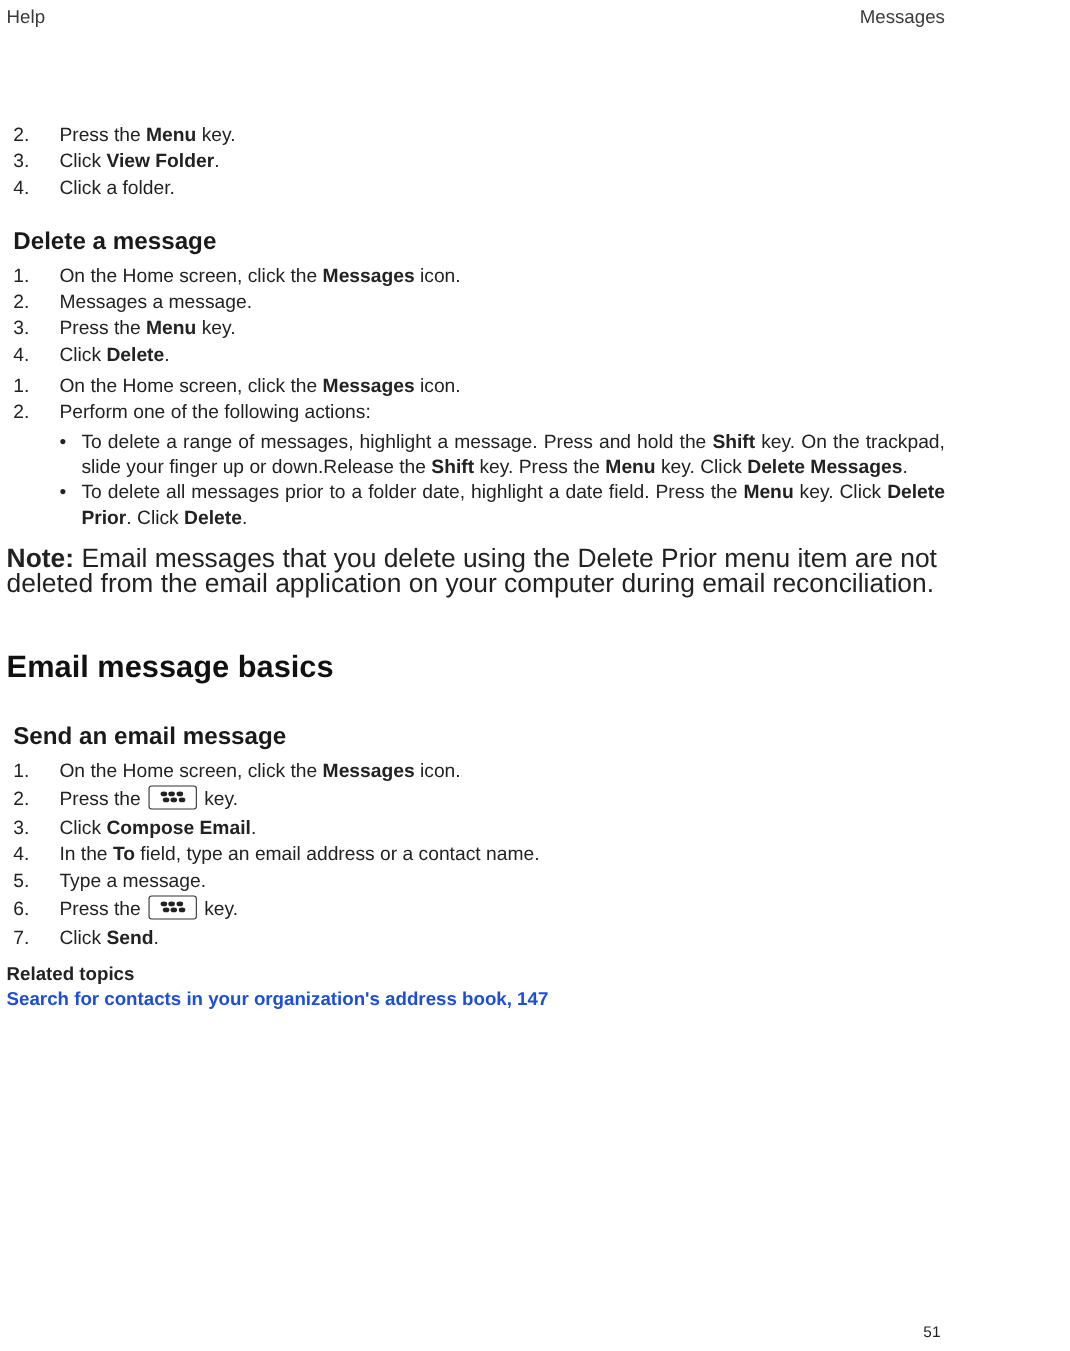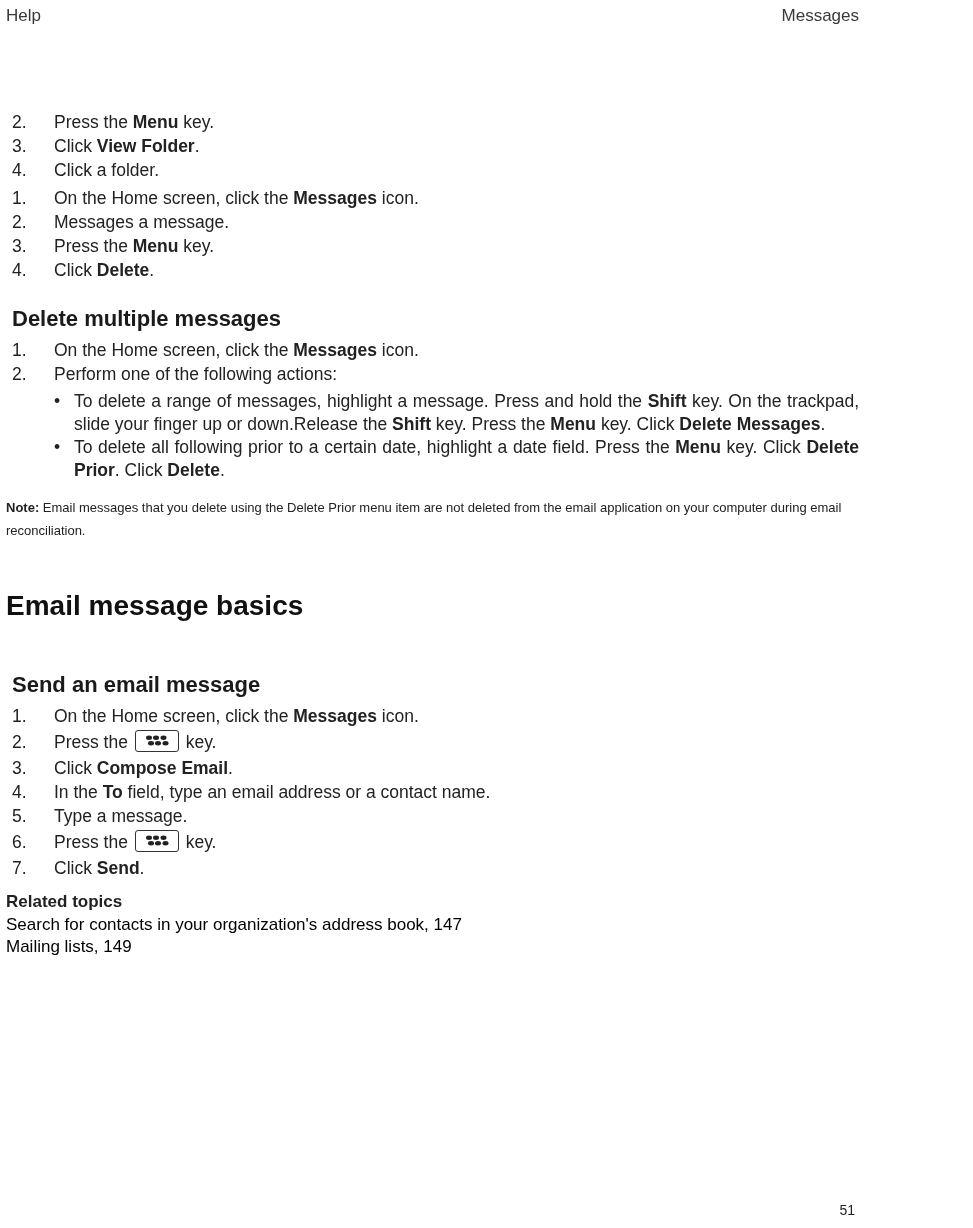--- a/index.html
+++ b/index.html
@@ -72,21 +72,21 @@
     position: absolute;
     left: 48px;
   }
   .h3 {
     font-size: 22px;
     font-weight: 700;
     margin: 24px 0 6px 6px;
     color: #1a1a1a;
   }
   .note {
-    font-size: 13px;
+    font-size: 24px;
     line-height: 23px;
     margin: 14px 0 16px 0;
   }
   .note .label { font-weight:700; }
   .h1 {
     font-size: 36px;
     font-weight: 600;
     color: #1f8fd6;
     margin: 78px 0 0 0;
   }
@@ -112,24 +112,25 @@
     left: 50%;
     top: 50%;
     transform: translate(-50%, -52%);
   }
   .related-heading {
     font-size: 17px;
     font-weight: 700;
     margin: 12px 0 2px 0;
   }
   .link {
-    color: #000000;
+    color: #1d4ed8;
     font-size: 17px;
     line-height: 22px;
     display: block;
+    font-weight: bold;
   }
   .pagenum {
     position: absolute;
     bottom: 10px;
     right: 10px;
     font-size: 14px;
     margin-top: 35px;
   }
 </style>
 </head>
@@ -140,47 +141,47 @@
   <div class="header-right">Messages</div>
 
   <div class="content">
 
     <ol class="steps" style="counter-reset: step 1;">
       <li><span>Press the </span><b>Menu</b><span> key.</span></li>
       <li><span>Click </span><b>View Folder</b><span>.</span></li>
       <li><span>Click a folder.</span></li>
     </ol>
 
+    <div class="h3">Delete a message</div>
     <ol class="steps">
       <li><span>On the Home screen, click the </span><b>Messages</b><span> icon.</span></li>
       <li><span>Messages a message.</span></li>
       <li><span>Press the </span><b>Menu</b><span> key.</span></li>
       <li><span>Click </span><b>Delete</b><span>.</span></li>
     </ol>
 
-    <div class="h3">Delete multiple messages</div>
     <ol class="steps">
       <li><span>On the Home screen, click the </span><b>Messages</b><span> icon.</span></li>
       <li><span>Perform one of the following actions:</span></li>
     </ol>
     <ul class="bullets">
       <li>
         <span>To delete a range of messages, highlight a message. Press and hold the </span><b>Shift</b><span> key. On the trackpad, slide your finger up or down.Release the </span><b>Shift</b><span> key. Press the </span><b>Menu</b><span> key. Click </span><b>Delete Messages</b><span>.</span>
       </li>
       <li>
-        <span>To delete all following prior to a certain date, highlight a date field. Press the </span><b>Menu</b><span> key. Click </span><b>Delete Prior</b><span>. Click </span><b>Delete</b><span>.</span>
+        <span>To delete all messages prior to a folder date, highlight a date field. Press the </span><b>Menu</b><span> key. Click </span><b>Delete Prior</b><span>. Click </span><b>Delete</b><span>.</span>
       </li>
     </ul>
     <div class="note">
       <span class="label">Note:</span><span>  Email messages that you delete using the Delete Prior menu item are not deleted from the email application on your computer during email reconciliation.</span>
     </div>
 
     <div class="h2">Email message basics</div>
 
-    <div class="h3" style="margin-top:50px;">Send an email message</div>
+    <div class="h3" style="margin-top:34px;">Send an email message</div>
     <ol class="steps">
       <li><span>On the Home screen, click the </span><b>Messages</b><span> icon.</span></li>
       <li style="line-height:28px;">
         <span>Press the </span>
         <span class="keyicon">
           <svg width="24" height="14" viewBox="0 0 24 14">
             <ellipse cx="4" cy="4" rx="3" ry="2.2" fill="#222"></ellipse>
             <ellipse cx="11" cy="4" rx="3" ry="2.2" fill="#222"></ellipse>
             <ellipse cx="6" cy="9.5" rx="3" ry="2.2" fill="#222"></ellipse>
             <ellipse cx="13" cy="9.5" rx="3" ry="2.2" fill="#222"></ellipse>
@@ -206,18 +207,17 @@
             <ellipse cx="20.5" cy="9.5" rx="3" ry="2.2" fill="#222"></ellipse>
           </svg>
         </span>
         <span> key.</span>
       </li>
       <li><span>Click </span><b>Send</b><span>.</span></li>
     </ol>
 
     <div class="related-heading">Related topics</div>
     <a class="link">Search for contacts in your organization's address book, 147</a>
-    <a class="link">Mailing lists, 149</a>
 
   </div>
 
   <div class="pagenum">51</div>
 </div>
 
 </body></html>

